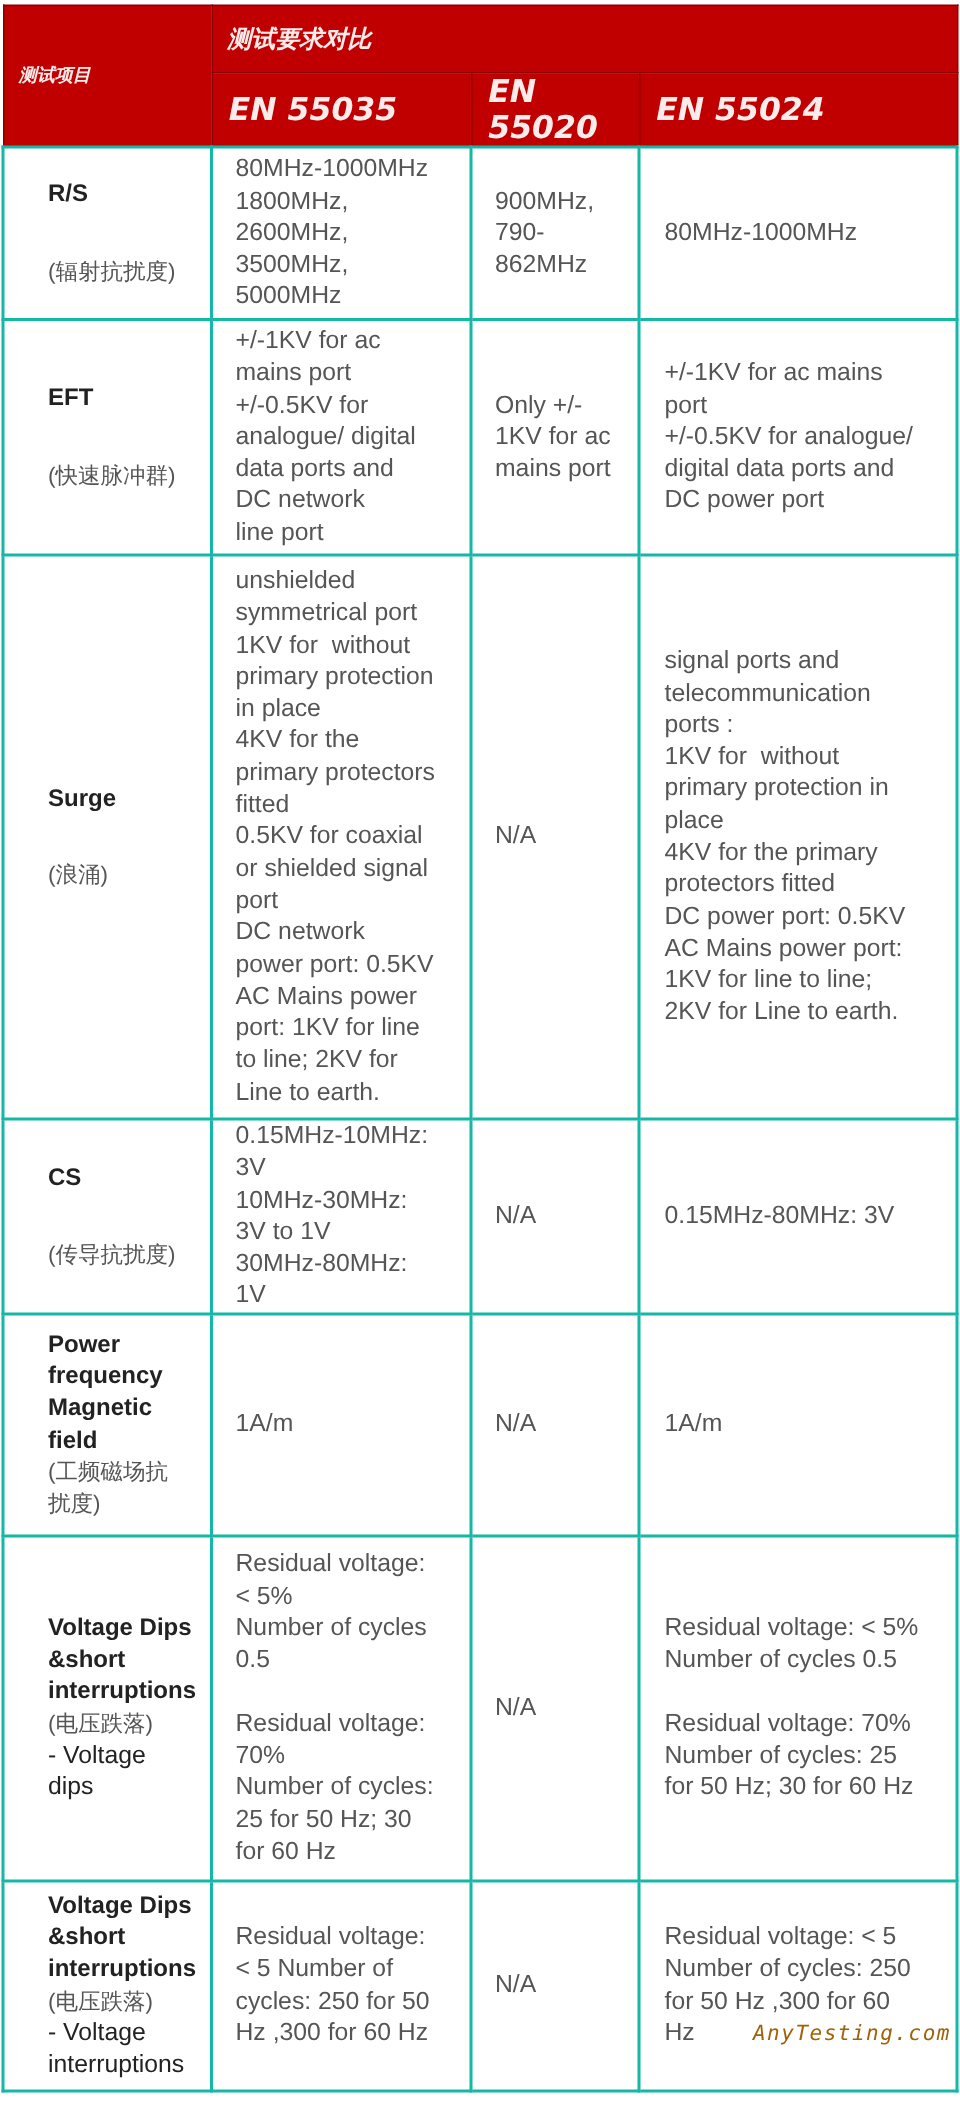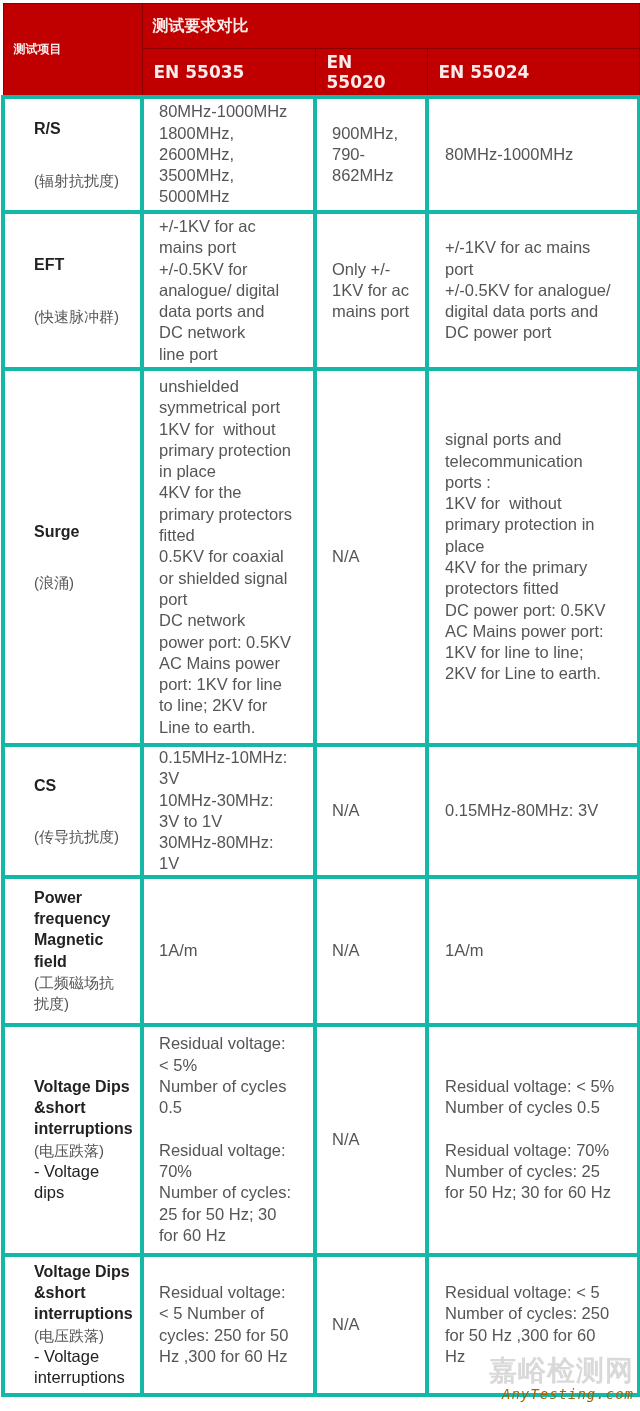--- a/index.html
+++ b/index.html
@@ -6,25 +6,25 @@
   body { width: 640px; height: 1411px; position: relative; overflow: hidden;
          font-family: "Liberation Sans", "DejaVu Sans", sans-serif; }
   table.cmp { position: absolute; left: 1px; top: 3px; width: 636px;
               border-collapse: collapse; table-layout: fixed; }
   table.cmp col.c1 { width: 139px; }
   table.cmp col.c2 { width: 173px; }
   table.cmp col.c3 { width: 112px; }
   table.cmp col.c4 { width: 212px; }
   th { background: #c00000; color: #fbecec; font-weight: bold; text-align: left;
        font-family: "DejaVu Sans", sans-serif; font-size: 16px; padding: 0 10px;
-       border: 1px solid #8a0000; }
+       border: 1px solid #8a0000; font-style: italic; }
   th.top { height: 44px; }
-  th.sub { height: 46px; font-size: 17px; padding-left: 11px; }
+  th.sub { height: 46px; font-size: 21px; padding-left: 11px; }
   th.item { font-size: 12px; }
-  td { border: 4px solid #14b8a6; vertical-align: middle; color: #555;
+  td { border: 2px solid #14b8a6; vertical-align: middle; color: #555;
        font-size: 16.5px; line-height: 21.3px; padding: 0 6px 0 15px; background: #fff; }
   td.name { color: #2b2b2b; padding-left: 29px; }
   td.name .en { font-weight: bold; font-size: 16px; display: block; color: #222; }
   td.name .zh { display: block; color: #555; font-size: 15px; margin-top: 30px; }
   td.name .zh.tight { margin-top: 0; }
   td.name .sub { font-weight: normal; display: block; color: #222; }
   td.c3 { padding-left: 15px; border-radius: 26px; }
   td.c4 { padding-left: 16px; }
   .ln { display: block; white-space: pre-wrap; }
   .gap { display: block; height: 21px; }
@@ -259,15 +259,14 @@
           <span class="ln">Residual voltage: &lt; 5</span>
           <span class="ln">Number of cycles: 250</span>
           <span class="ln">for 50 Hz ,300 for 60</span>
           <span class="ln">Hz</span>
         </td>
     </tr>
   </tbody>
 </table>
 
 <div class="watermark">
-  <div class="wm-zh">嘉峪检测网</div>
   <div class="wm-en">AnyTesting.com</div>
 </div>
 
 </body></html>

